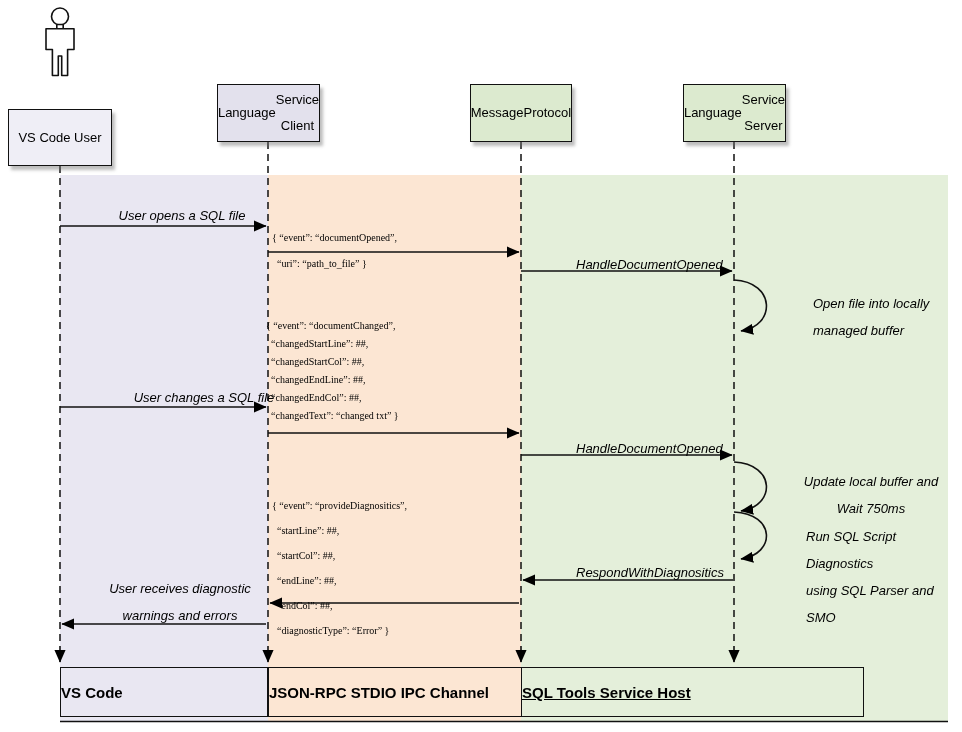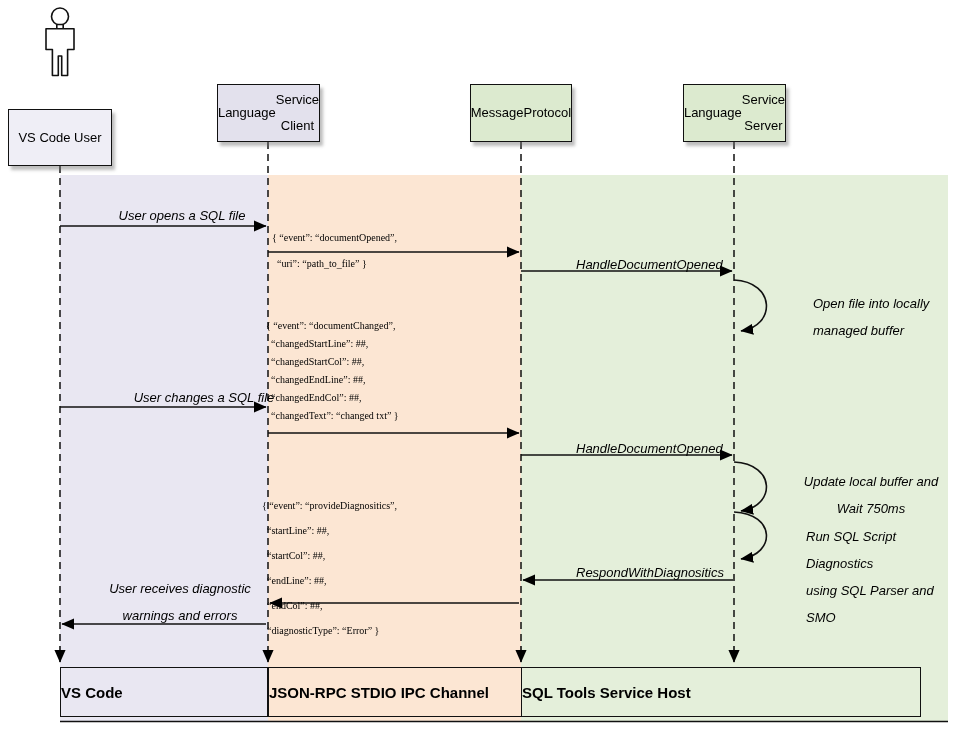--- a/index.html
+++ b/index.html
@@ -41,42 +41,42 @@
     height: 50px;
     border: 1.6px solid #111;
     display: flex;
     align-items: center;
     justify-content: flex-start;
     font-size: 15px;
     font-weight: bold;
   }
   .fbox-vscode { left: 60px;  width: 208px; background: var(--lane-vscode); }
   .fbox-ipc    { left: 268px; width: 305px; background: var(--lane-ipc); }
-  .fbox-host   { left: 521px; width: 400px; background: var(--lane-host); }
+  .fbox-host   { left: 521px; width: 343px; background: var(--lane-host); text-decoration: underline; }
 
   .lbl {
     position: absolute;
     font-style: italic;
     font-size: 13px;
     line-height: 27px;
     white-space: pre-line;
     padding-left: 36px;
   }
   .lbl-center { text-align: center; }
 
   .payload {
     position: absolute;
     font-family: Liberation Serif, serif;
     font-size: 10px;
     white-space: pre;
     margin-top: 31px;
   }
   .payload-1 { left: 272px; top: 194px; line-height: 26px; }
   .payload-2 { left: 266px; top: 286px; line-height: 18px; }
-  .payload-3 { left: 262px; top: 462px; line-height: 25px; }
+  .payload-3 { left: 272px; top: 462px; line-height: 25px; }
 
   .lbl-open-file      { left: 60px;  top: 202px; width: 208px; }
   .lbl-handle-opened  { left: 540px; top: 251px; }
   .lbl-open-buffer    { left: 777px; top: 290px; }
   .lbl-change-file    { left: 60px;  top: 384px; width: 252px; }
   .lbl-handle-changed { left: 540px; top: 435px; }
   .lbl-update-buffer  { left: 762px; top: 468px; width: 182px; }
   .lbl-run-diag       { left: 770px; top: 523px; }
   .lbl-respond-diag   { left: 540px; top: 559px; }
   .lbl-receive-diag   { left: 56px;  top: 575px; width: 212px; }

